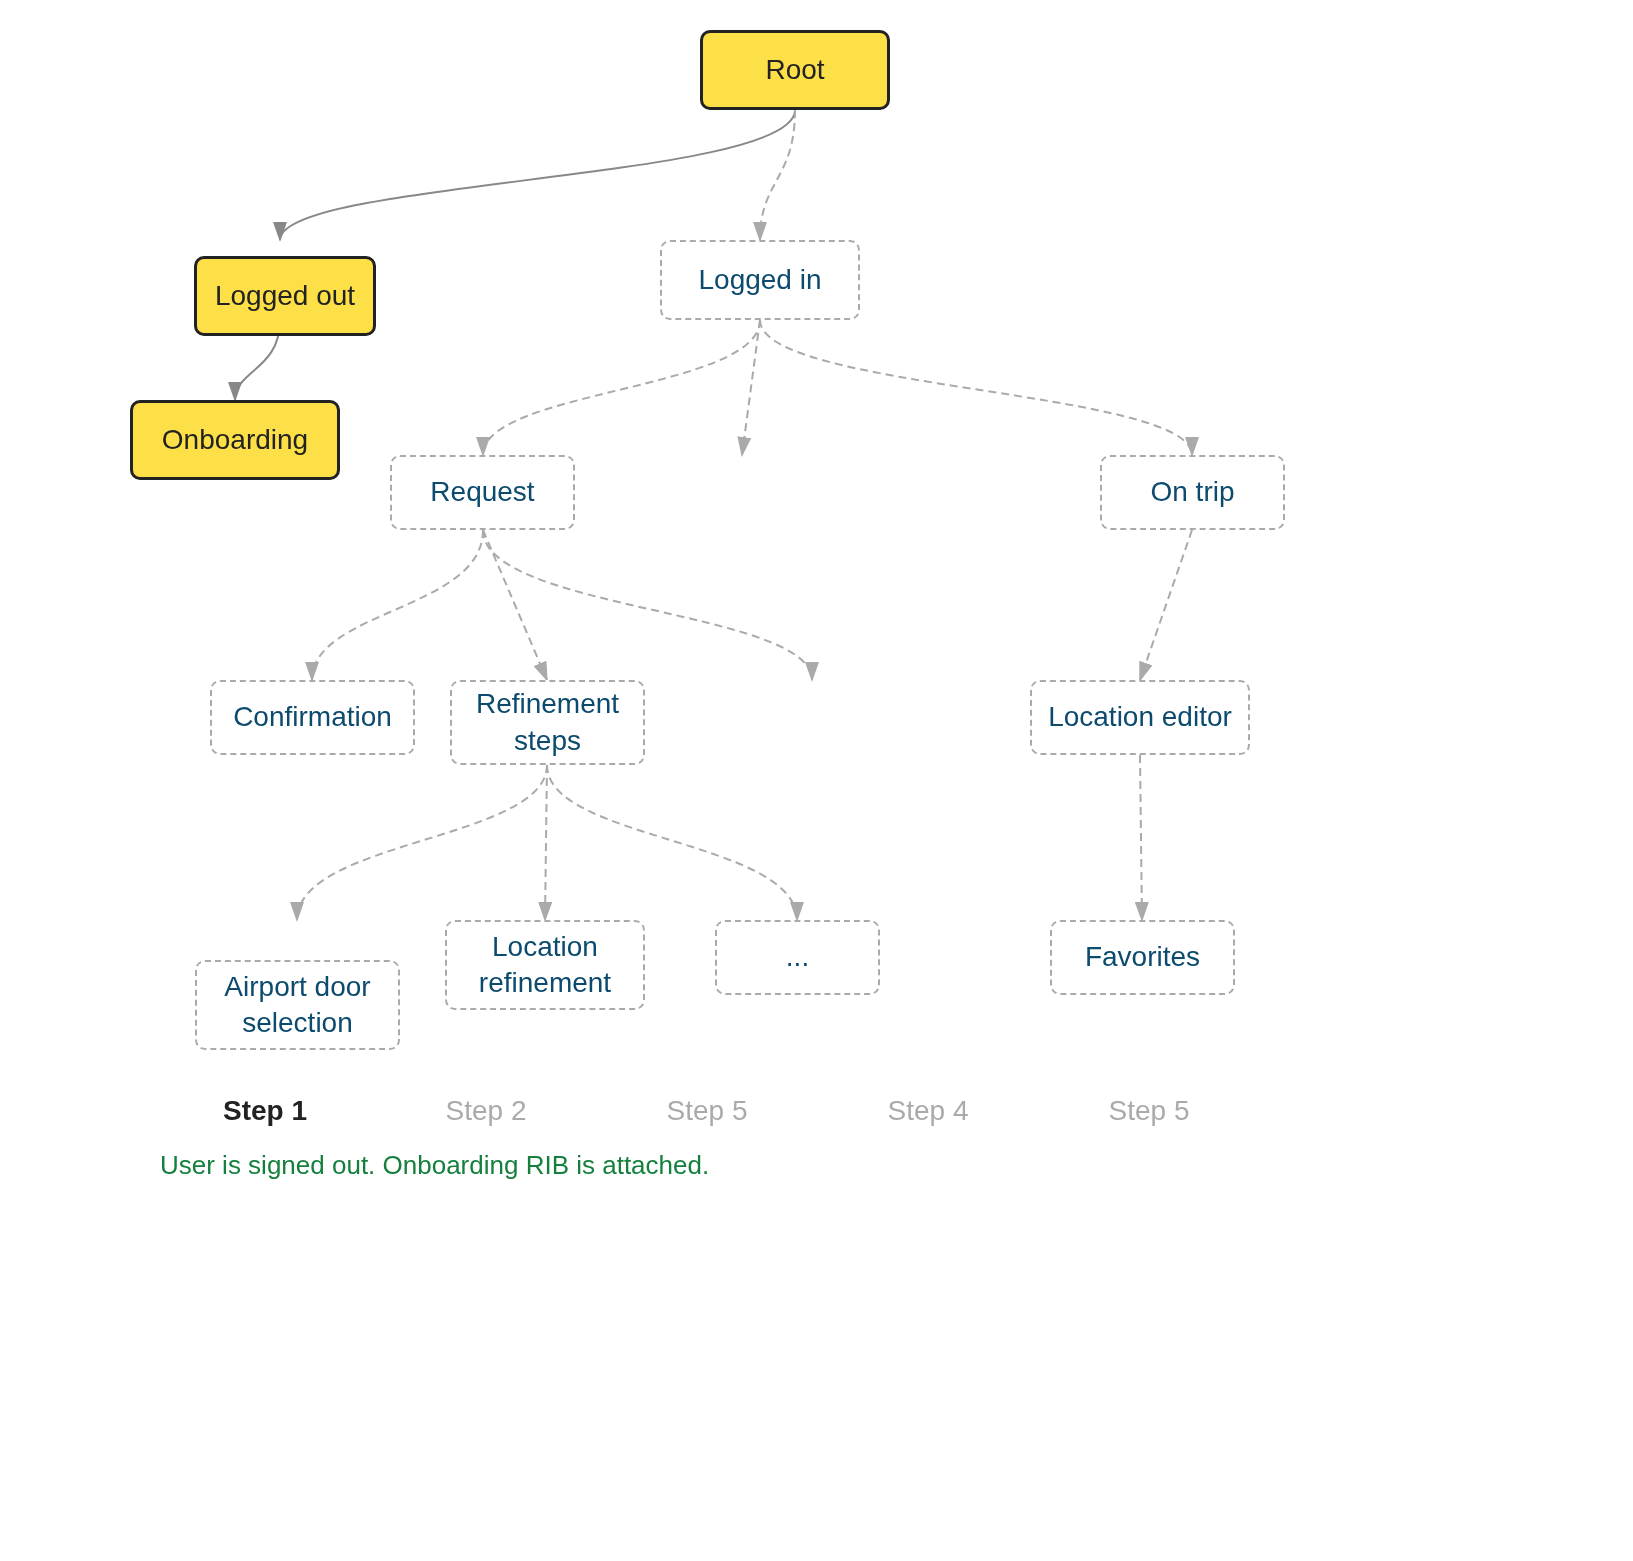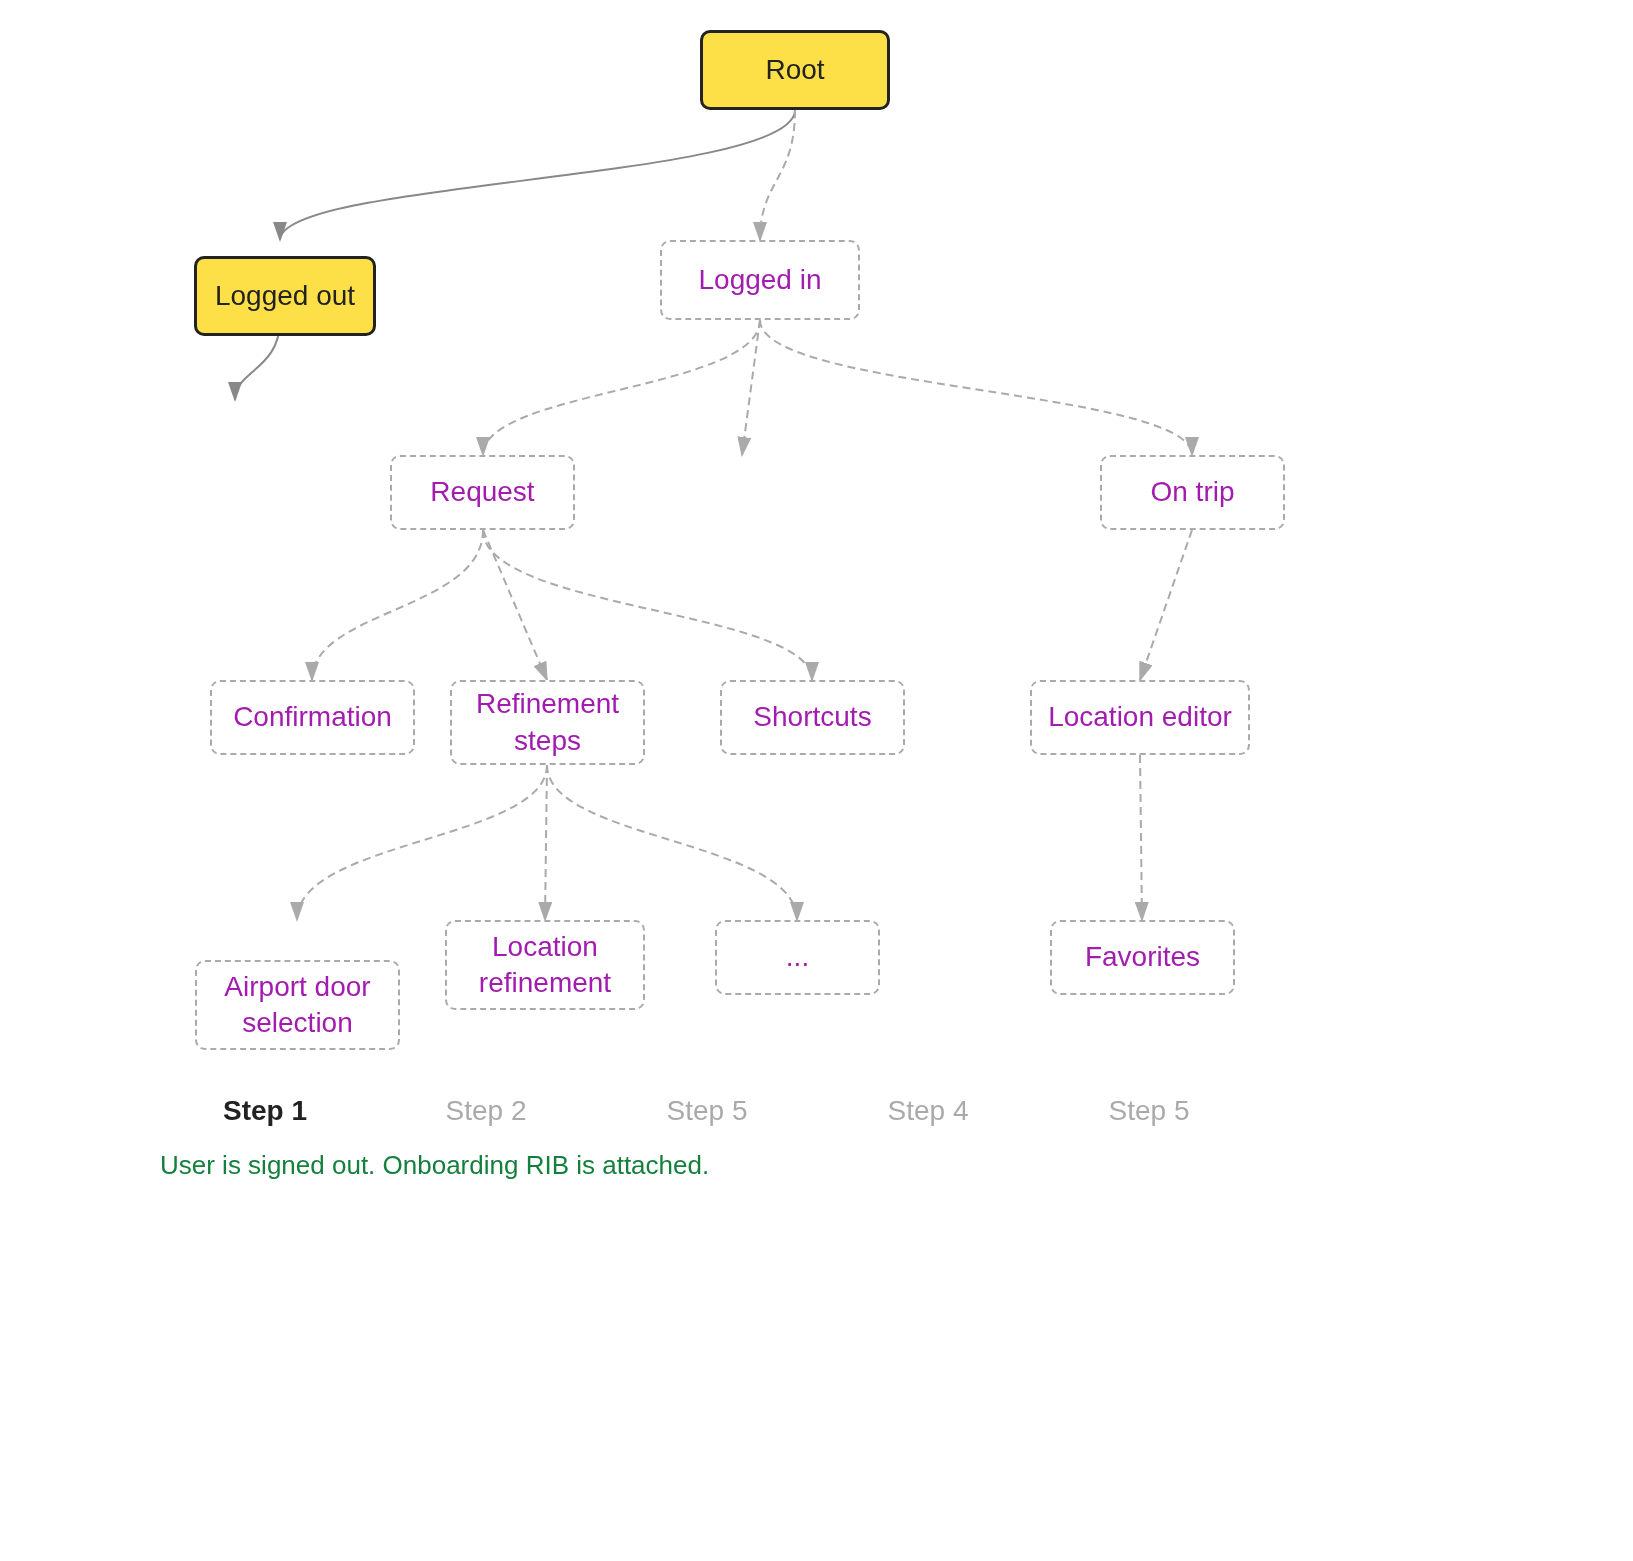--- a/index.html
+++ b/index.html
@@ -39,21 +39,21 @@
 
     .node-solid {
       border: 3px solid #222;
       background: #fde047;
       color: #222;
     }
 
     .node-dashed {
       border: 2.5px dashed #aaa;
       background: #fff;
-      color: #a21caf;
+      color: #0c4a6e;
     }
 
     .step-label {
       font-size: 28px;
       color: #aaa;
       width: 210px;
       text-align: center;
     }
     .step-label.active {
       font-weight: 700;
@@ -100,34 +100,34 @@
 
     <path d="M 547 765 C 547 840, 797 840, 797 920" stroke="#aaa" stroke-width="2" fill="none" stroke-dasharray="8,5" marker-end="url(#arrow-dashed)"></path>
 
     <path d="M 1140 755 L 1142 920" stroke="#aaa" stroke-width="2" fill="none" stroke-dasharray="8,5" marker-end="url(#arrow-dashed)"></path>
   </svg>
 
   <div class="node node-solid" style="left:700px; top:30px; width:190px; height:80px;">Root</div>
 
   <div class="node node-solid" style="left:180px; top:256px; width:182px; height:80px;margin-left:14px;">Logged out</div>
 
+  <div class="node node-solid" style="left:130px; top:400px; width:210px; height:80px;">Onboarding</div>
 
   <div class="node node-dashed" style="left:660px; top:240px; width:200px; height:80px;">Logged in</div>
 
   <div class="node node-dashed" style="left:390px; top:455px; width:185px; height:75px;">Request</div>
 
 
   <div class="node node-dashed" style="left:210px; top:680px; width:205px; height:75px;">Confirmation</div>
 
   <div class="node node-dashed" style="left:1100px; top:455px; width:185px; height:75px;">On trip</div>
 
   <div class="node node-dashed" style="left:450px; top:680px; width:195px; height:85px; white-space: pre-line;">Refinement
 steps</div>
 
-  <div class="node node-dashed" style="left:720px; top:680px; width:185px; height:75px;">Shortcuts</div>
 
   <div class="node node-dashed" style="left:1030px; top:680px; width:220px; height:75px;">Location editor</div>
 
   <div class="node node-dashed" style="left:195px; top:960px; width:205px; height:90px; white-space: pre-line;">Airport door
 selection</div>
 
   <div class="node node-dashed" style="left:445px; top:920px; width:200px; height:90px; white-space: pre-line;">Location
 refinement</div>
 
   <div class="node node-dashed" style="left:715px; top:920px; width:165px; height:75px;">...</div>

